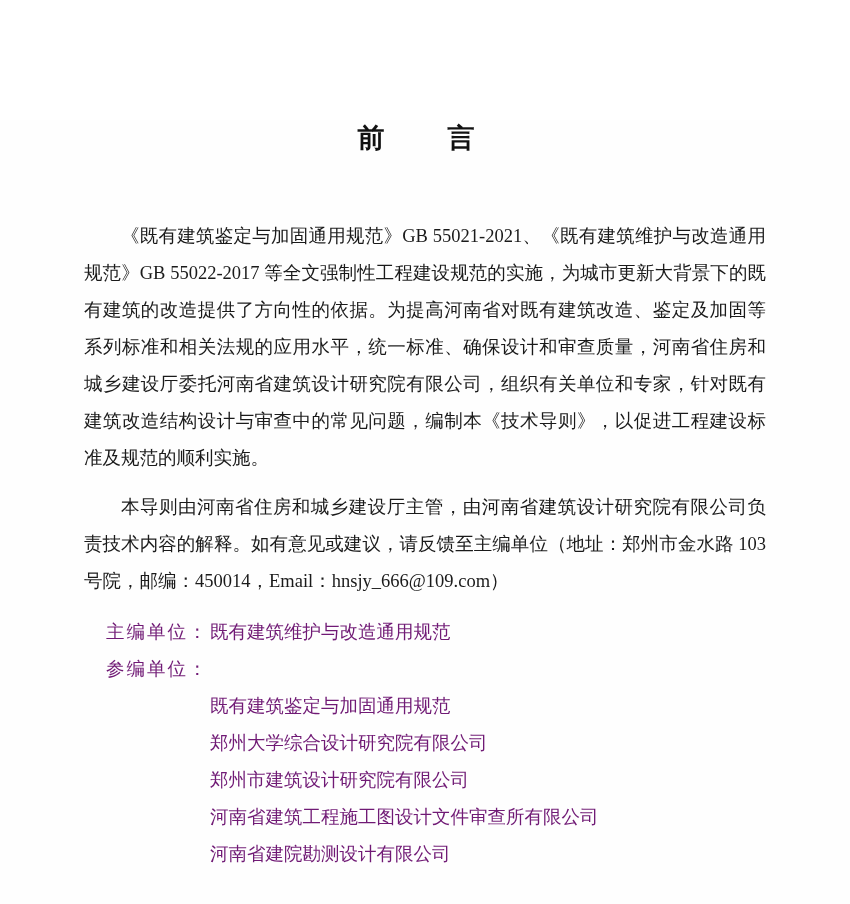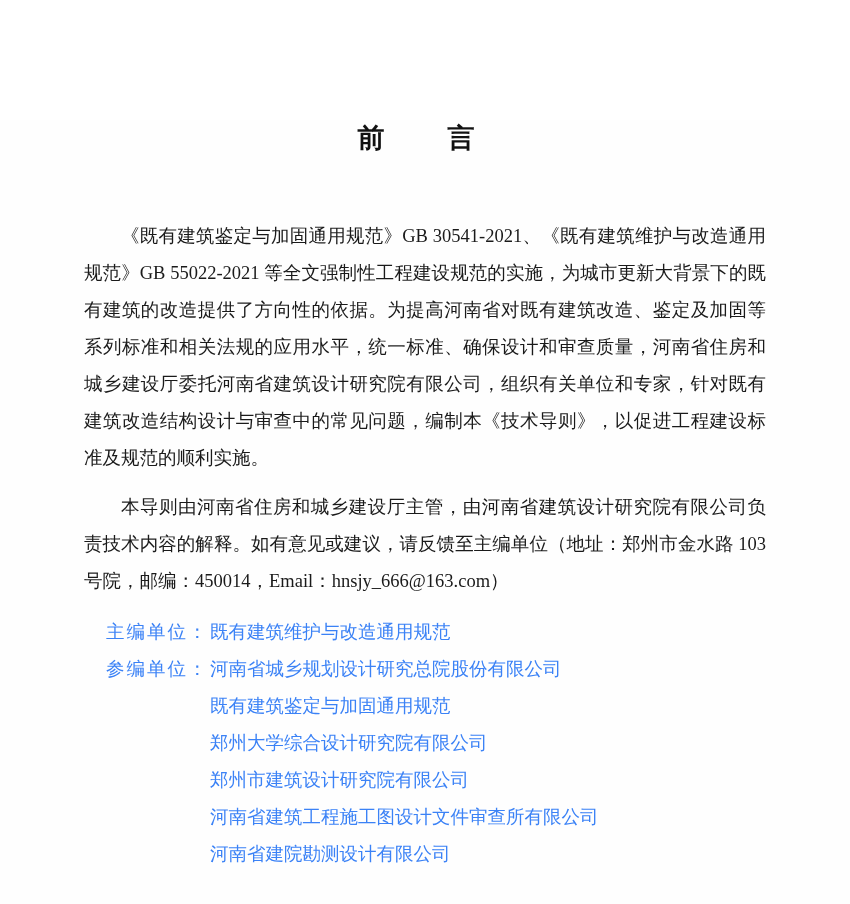--- a/index.html
+++ b/index.html
@@ -47,21 +47,21 @@
     margin-top: 12px;
   }
   .units {
     margin-top: 14px;
   }
   .unit-row {
     display: flex;
     align-items: baseline;
     font-size: 18.5px;
     line-height: 37px;
-    color: #3b82f6;
+    color: #701a75;
   }
   .unit-label {
     width: 126px;
     flex: 0 0 126px;
     padding-left: 22px;
     box-sizing: border-box;
     letter-spacing: 2px;
   }
   .unit-value {
     flex: 1 1 auto;
@@ -71,34 +71,33 @@
   }
 </style>
 </head>
 <body>
 
 <div class="page">
 
   <div class="doc-title">前　言</div>
 
   <div class="body-block">
-    <p class="para">《既有建筑鉴定与加固通用规范》GB 30541-2021、《既有建筑维护与改造通用规范》GB 55022-2021 等全文强制性工程建设规范的实施，为城市更新大背景下的既有建筑的改造提供了方向性的依据。为提高河南省对既有建筑改造、鉴定及加固等系列标准和相关法规的应用水平，统一标准、确保设计和审查质量，河南省住房和城乡建设厅委托河南省建筑设计研究院有限公司，组织有关单位和专家，针对既有建筑改造结构设计与审查中的常见问题，编制本《技术导则》，以促进工程建设标准及规范的顺利实施。</p>
-    <p class="para">本导则由河南省住房和城乡建设厅主管，由河南省建筑设计研究院有限公司负责技术内容的解释。如有意见或建议，请反馈至主编单位（地址：郑州市金水路 103 号院，邮编：450014，Email：hnsjy_666@163.com）</p>
+    <p class="para">《既有建筑鉴定与加固通用规范》GB 55021-2021、《既有建筑维护与改造通用规范》GB 55022-2017 等全文强制性工程建设规范的实施，为城市更新大背景下的既有建筑的改造提供了方向性的依据。为提高河南省对既有建筑改造、鉴定及加固等系列标准和相关法规的应用水平，统一标准、确保设计和审查质量，河南省住房和城乡建设厅委托河南省建筑设计研究院有限公司，组织有关单位和专家，针对既有建筑改造结构设计与审查中的常见问题，编制本《技术导则》，以促进工程建设标准及规范的顺利实施。</p>
+    <p class="para">本导则由河南省住房和城乡建设厅主管，由河南省建筑设计研究院有限公司负责技术内容的解释。如有意见或建议，请反馈至主编单位（地址：郑州市金水路 103 号院，邮编：450014，Email：hnsjy_666@109.com）</p>
   </div>
 
   <div class="units">
 
     <div class="unit-row">
       <span class="unit-label">主编单位：</span>
       <span class="unit-value">既有建筑维护与改造通用规范</span>
     </div>
 
     <div class="unit-row">
       <span class="unit-label">参编单位：</span>
-      <span class="unit-value">河南省城乡规划设计研究总院股份有限公司</span>
     </div>
 
     <div class="unit-row indented">
       <span class="unit-label">参编单位：</span>
       <span class="unit-value">既有建筑鉴定与加固通用规范</span>
     </div>
 
     <div class="unit-row indented">
       <span class="unit-label">参编单位：</span>
       <span class="unit-value">郑州大学综合设计研究院有限公司</span>

